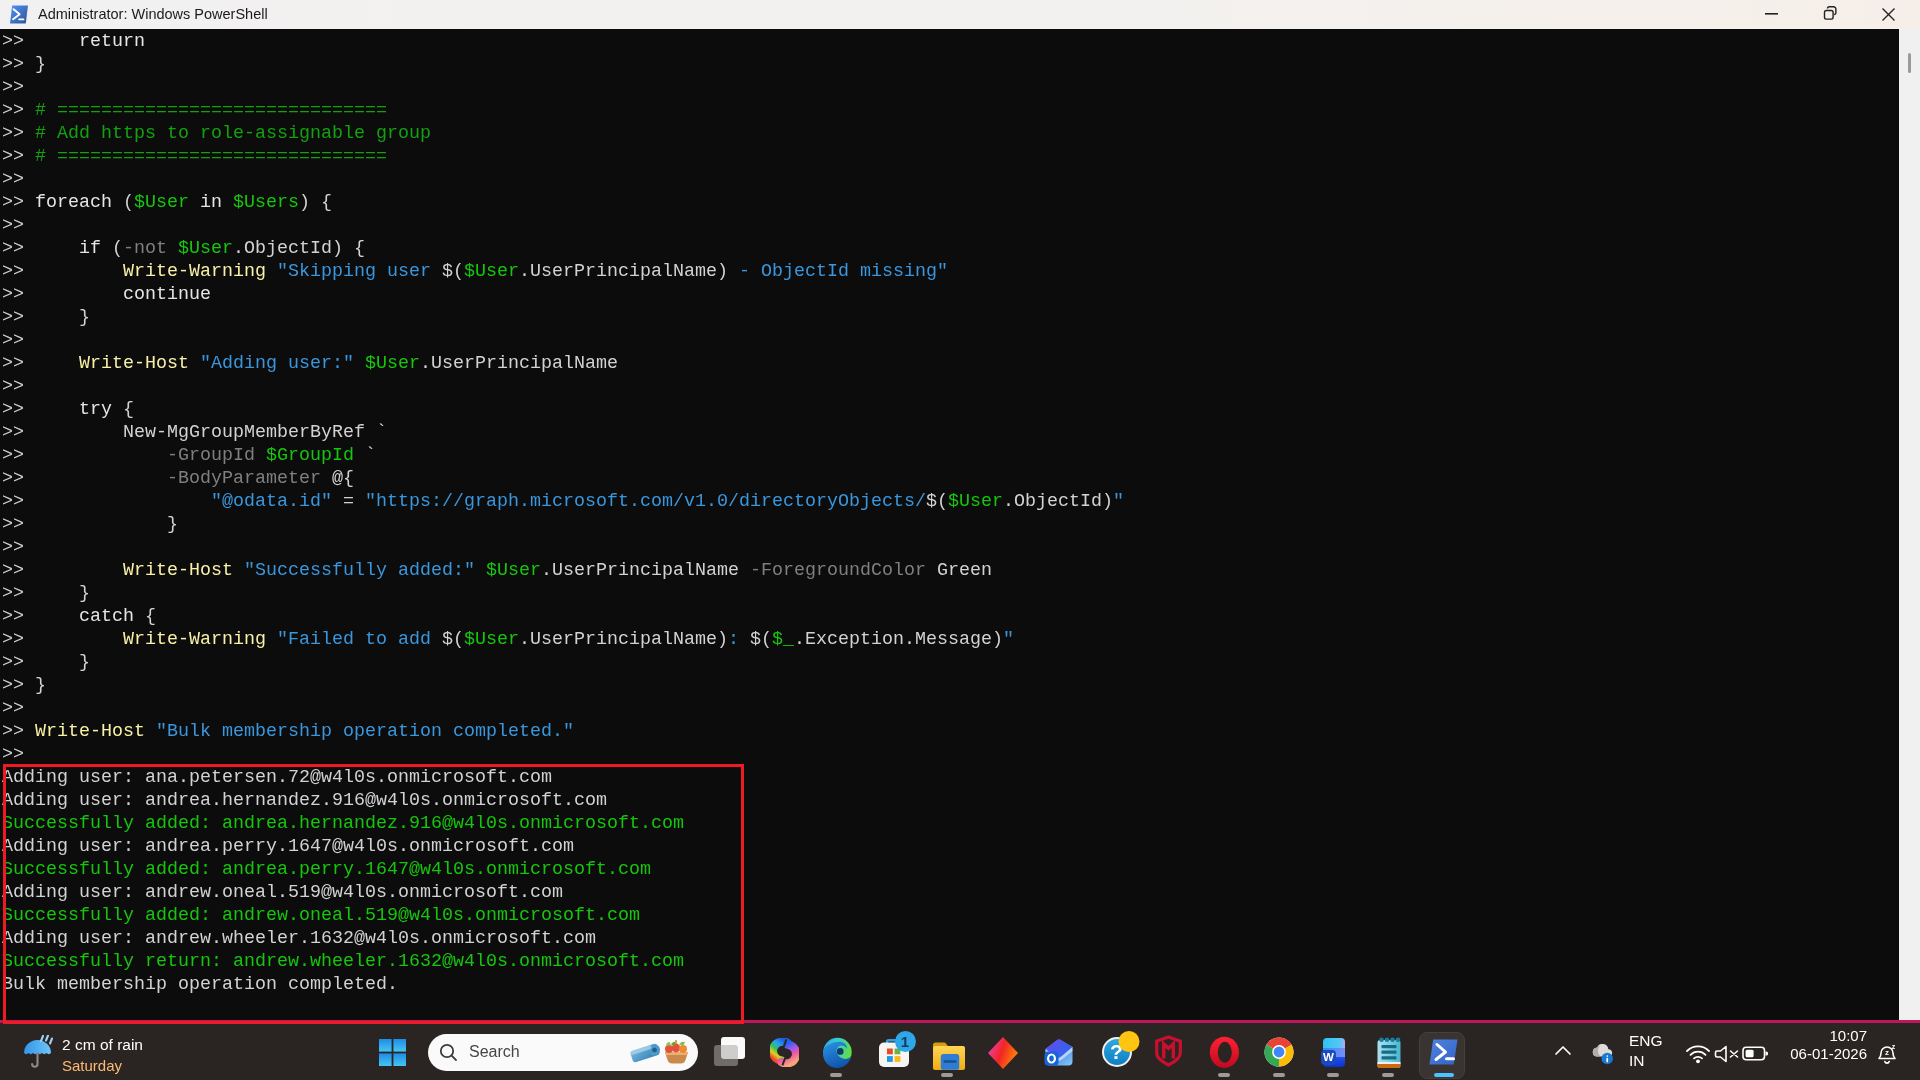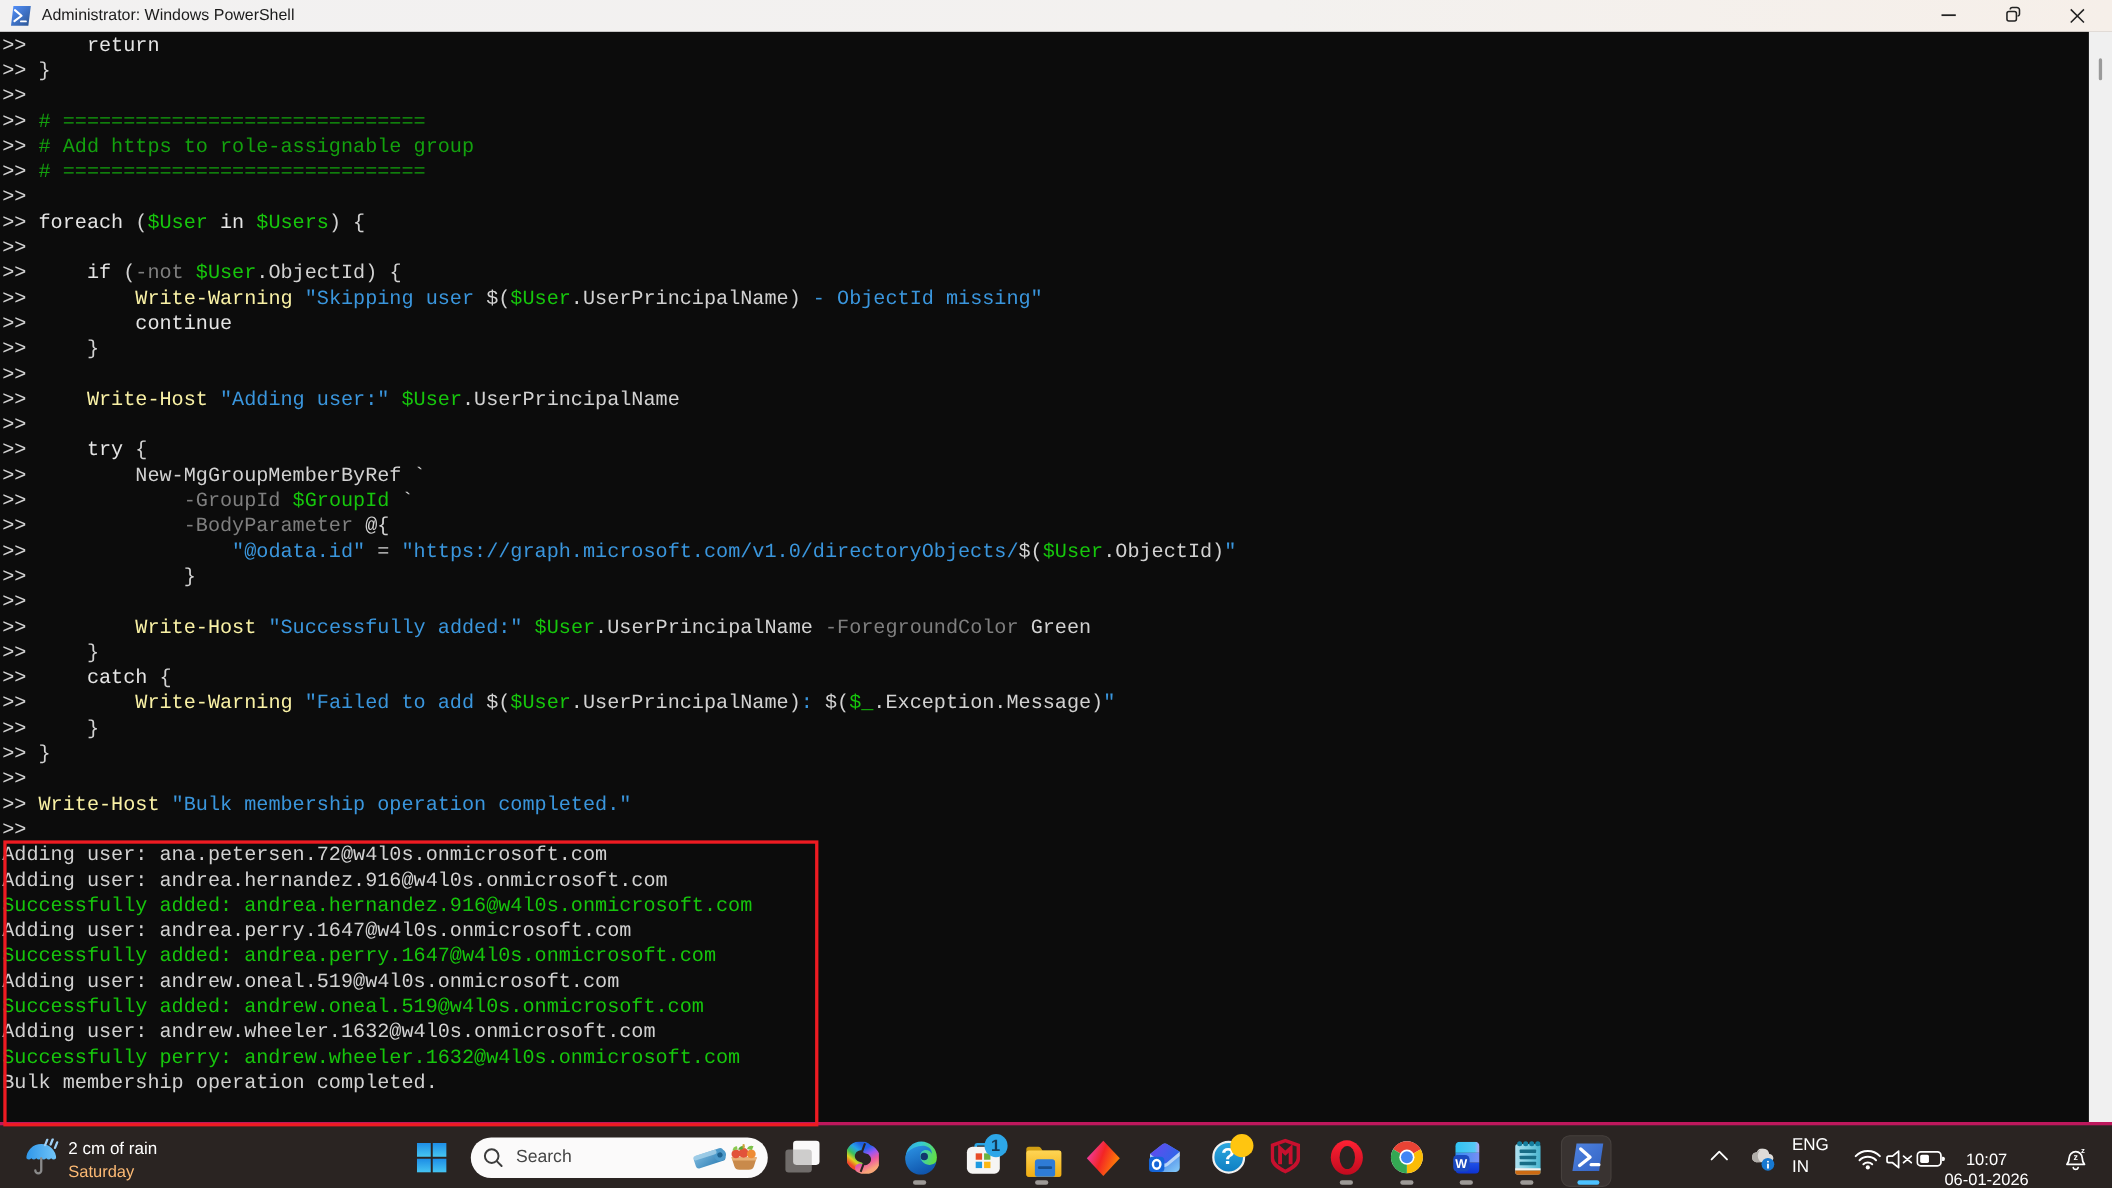--- a/index.html
+++ b/index.html
@@ -96,21 +96,21 @@
 &gt;&gt; <span class="y">Write-Host</span> <span class="s">"Bulk membership operation completed."</span>
 &gt;&gt;
 Adding user: ana.petersen.72@w4l0s.onmicrosoft.com
 Adding user: andrea.hernandez.916@w4l0s.onmicrosoft.com
 <span class="gr">Successfully added: andrea.hernandez.916@w4l0s.onmicrosoft.com</span>
 Adding user: andrea.perry.1647@w4l0s.onmicrosoft.com
 <span class="gr">Successfully added: andrea.perry.1647@w4l0s.onmicrosoft.com</span>
 Adding user: andrew.oneal.519@w4l0s.onmicrosoft.com
 <span class="gr">Successfully added: andrew.oneal.519@w4l0s.onmicrosoft.com</span>
 Adding user: andrew.wheeler.1632@w4l0s.onmicrosoft.com
-<span class="gr">Successfully perry: andrew.wheeler.1632@w4l0s.onmicrosoft.com</span>
+<span class="gr">Successfully return: andrew.wheeler.1632@w4l0s.onmicrosoft.com</span>
 Bulk membership operation completed.</pre>
 </div>
 <div class="redbox"></div>
 <div class="scrollbar">
     <div class="thumb"></div>
   </div>
 
 <div class="taskbar">
 
   <svg class="tb-abs" style="left:22px;top:12px" width="32" height="36" viewBox="0 0 32 36">
@@ -401,20 +401,20 @@
   </svg>
   <svg class="tb-abs" style="left:1714px;top:21px" width="26" height="20" viewBox="0 0 26 20">
     <path d="M3 7 h3.5 L12 2.5 v15 L6.5 13 H3 a1.5 1.5 0 0 1-1.5-1.5 v-3 A1.5 1.5 0 0 1 3 7z" fill="none" stroke="#fff" stroke-width="1.6" stroke-linejoin="round"></path>
     <path d="M16.5 7 l7 6 M23.5 7 l-7 6" stroke="#fff" stroke-width="1.6" stroke-linecap="round"></path>
   </svg>
   <svg class="tb-abs" style="left:1742px;top:23px" width="27" height="16" viewBox="0 0 27 16">
     <rect x="1" y="1.2" width="21.5" height="12.6" rx="3.2" fill="none" stroke="#fff" stroke-width="1.6"></rect>
     <path d="M23.5 5.5 h1 a1.5 1.5 0 0 1 1.5 1.5 v1 a1.5 1.5 0 0 1-1.5 1.5 h-1 z" fill="#fff"></path>
     <rect x="3.6" y="3.8" width="8" height="7.4" rx="1.5" fill="#fff"></rect>
   </svg>
-  <div class="tb-abs" style="left:1745px;top:23px;width:122px;text-align:center;font-size:15px;line-height:17.5px;color:#fff">10:07<br>06-01-2026</div>
+  <div class="tb-abs" style="left:1745px;top:4px;width:122px;text-align:right;font-size:15px;line-height:17.5px;color:#fff">10:07<br>06-01-2026</div>
   <svg class="tb-abs" style="left:1875px;top:19px" width="24" height="24" viewBox="0 0 24 24">
     <path d="M4 16.5 c1.5-1.5 2-3.5 2-5.5 a6 6 0 0 1 12 0 c0 2 .5 4 2 5.5 z" fill="none" stroke="#fff" stroke-width="1.6" stroke-linejoin="round"></path>
     <path d="M9.8 19.5 a2.3 2.3 0 0 0 4.4 0" fill="none" stroke="#fff" stroke-width="1.6" stroke-linecap="round"></path>
     <text x="12" y="12.5" font-family="Liberation Sans" font-size="8" font-weight="bold" fill="#fff" text-anchor="middle">z</text>
     <text x="18.5" y="6.5" font-family="Liberation Sans" font-size="7" font-weight="bold" fill="#fff" text-anchor="middle">z</text>
   </svg>
 </div>
 
 </body></html>

